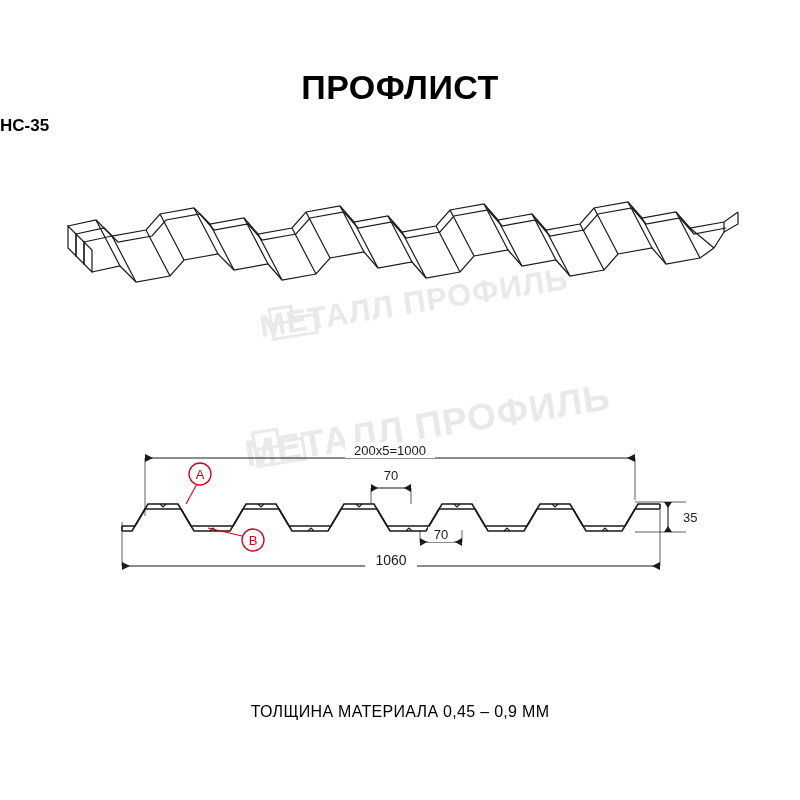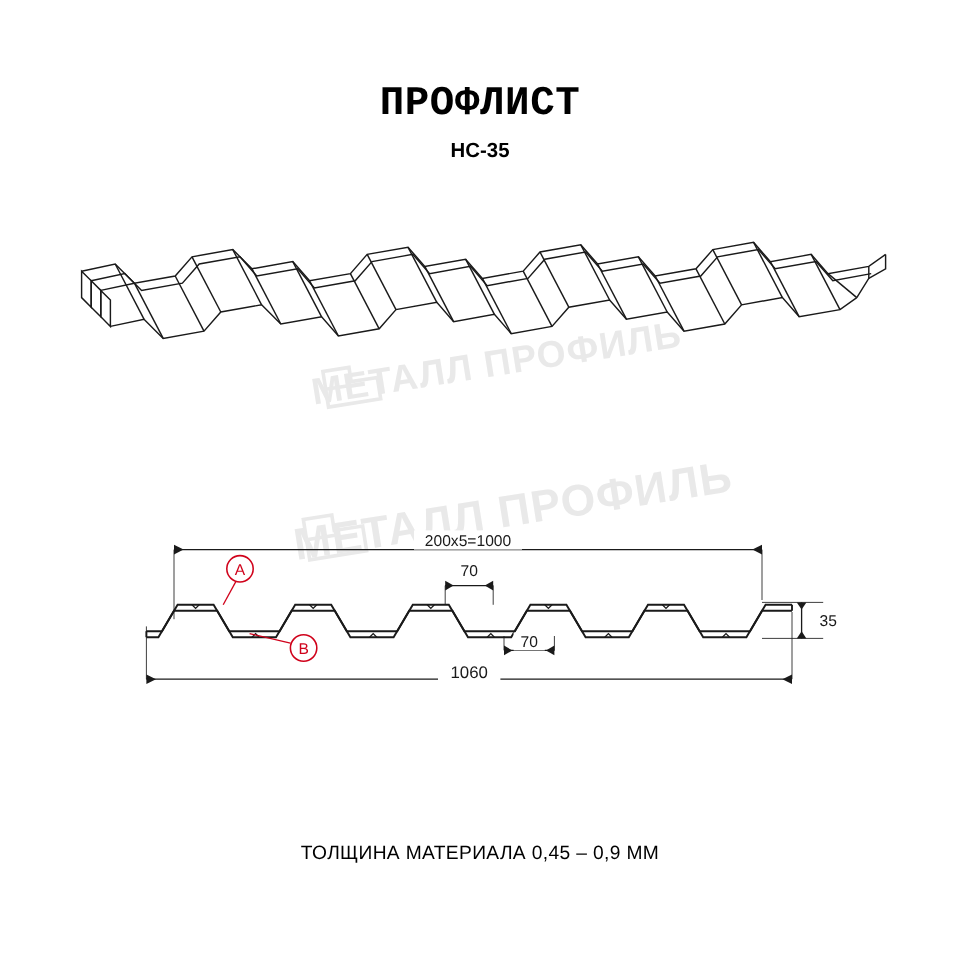--- a/index.html
+++ b/index.html
@@ -23,28 +23,26 @@
   .title {
     position: absolute;
     top: 68px;
     left: 0;
     width: 800px;
     text-align: center;
     font-size: 34px;
     font-weight: bold;
     letter-spacing: 0.5px;
     color: #000;
-    font-family: Liberation Mono, monospace;
   }
   .subtitle {
     position: absolute;
     top: 116px;
     left: 0;
     width: 800px;
-    text-align: center;
     font-size: 17px;
     font-weight: bold;
     color: #000;
   }
   .footer-note {
     position: absolute;
     top: 703px;
     left: 0;
     width: 800px;
     text-align: center;

